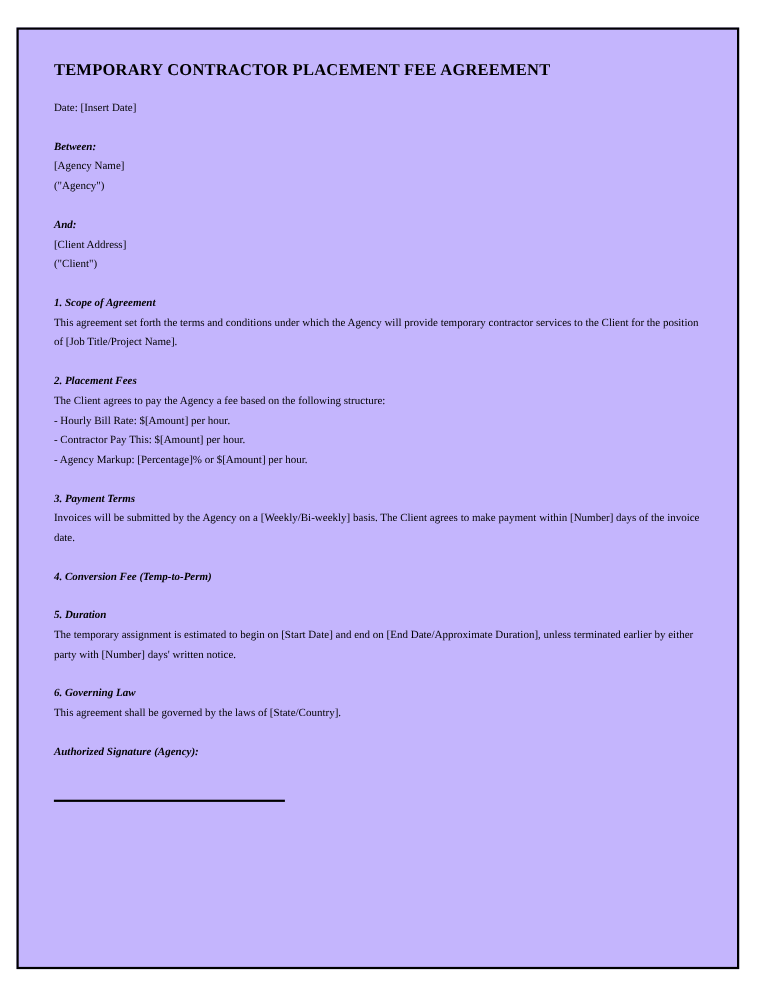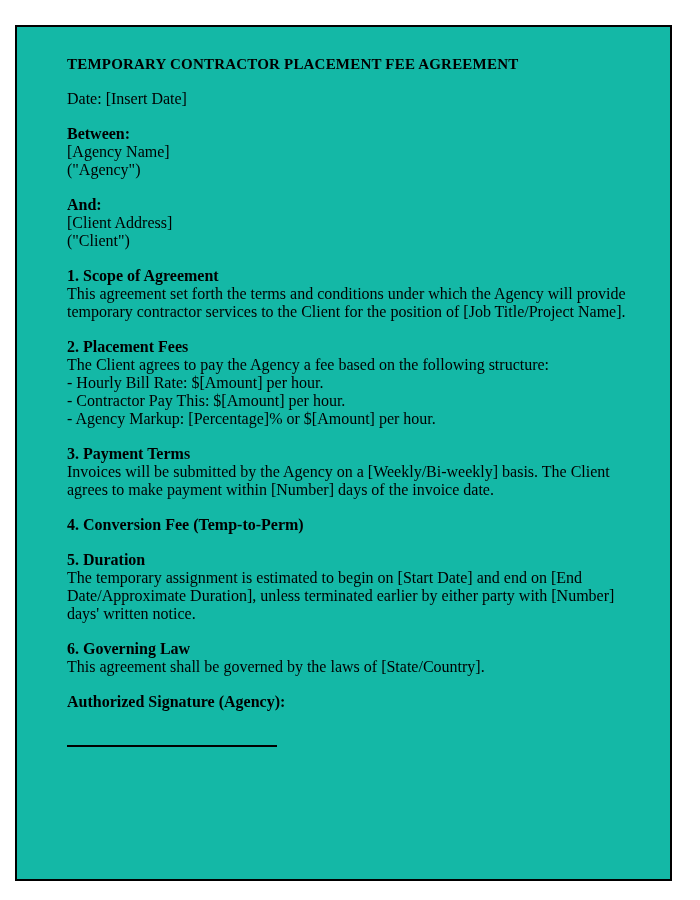--- a/index.html
+++ b/index.html
@@ -16,37 +16,37 @@
     height: 900px;
     background: #ffffff;
   }
   .border-box {
     position: absolute;
     left: 15px;
     top: 25px;
     width: 657px;
     height: 856px;
     border: 2px solid #000000;
-    padding: 28px 32px 24px 50px;
+    padding: 28px 32px 24px 32px;
     overflow: hidden;
-    background: #14b8a6;
+    background: #c4b5fd;
   }
   .title {
     font-weight: bold;
     font-size: 15px;
     letter-spacing: 0.2px;
     margin-bottom: 17px;
     line-height: 18px;
   }
   .block {
     margin-bottom: 17px;
-    font-size: 16px;
+    font-size: 10px;
     line-height: 18px;
   }
-  .bold { font-weight: bold; }
+  .bold { font-weight: bold; font-style: italic; }
   .sig-line {
     width: 210px;
     border-top: 2px solid #000000;
     margin-top: 34px;
   }
 </style>
 </head>
 <body>
 
 <div class="page">

